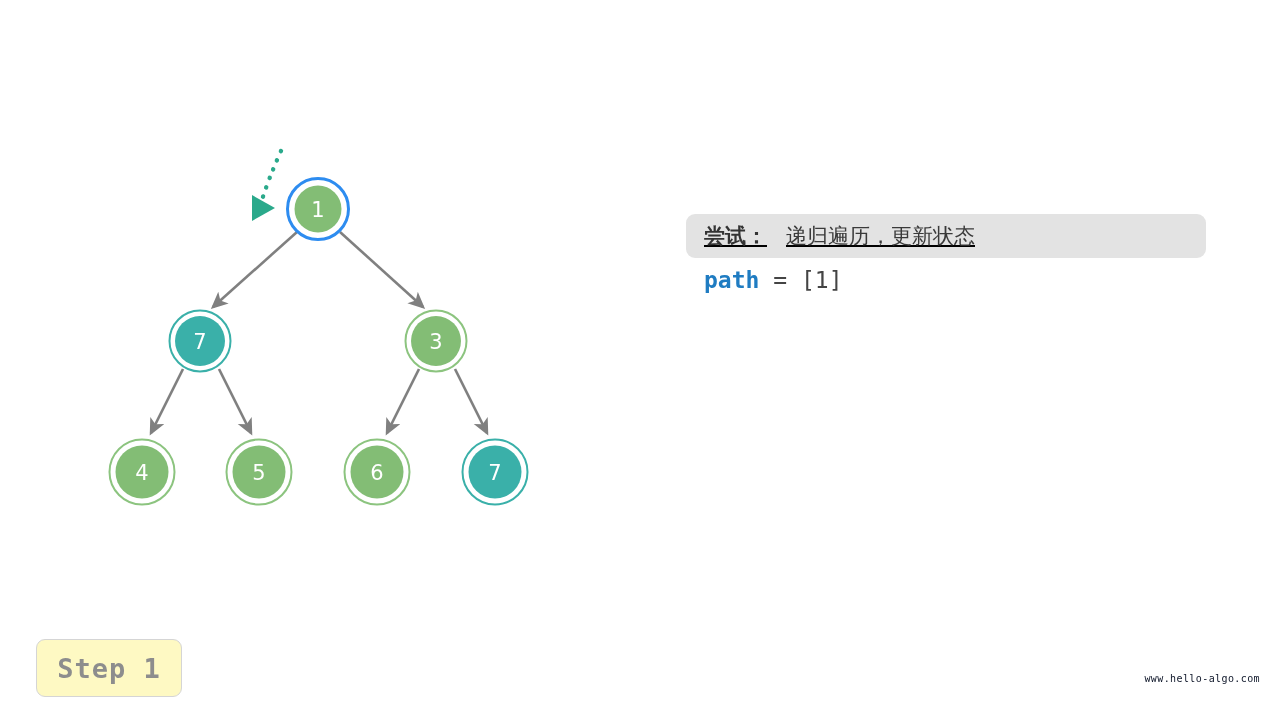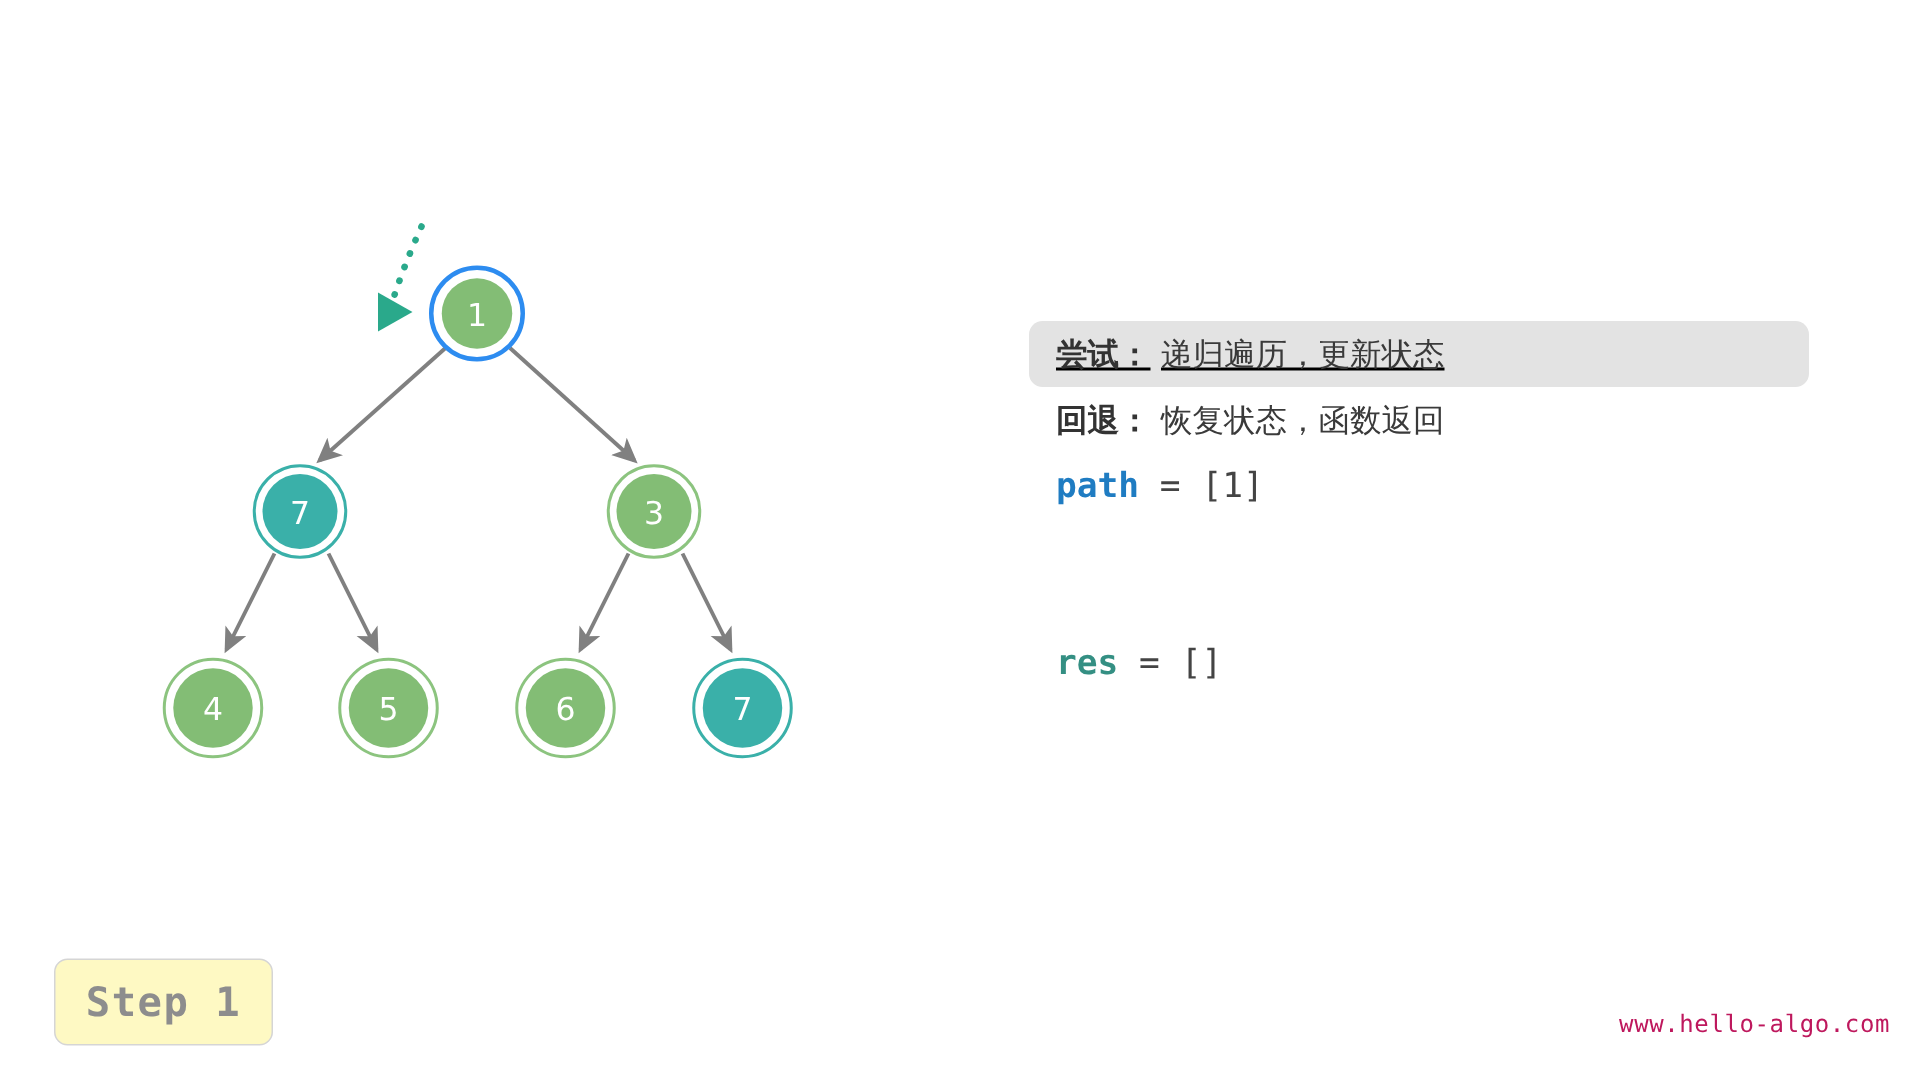--- a/index.html
+++ b/index.html
@@ -63,21 +63,21 @@
     font-family: "DejaVu Sans", "Liberation Sans", sans-serif;
     font-size: 21px;
     font-weight: bold;
     color: #333333;
     letter-spacing: 0px;
   }
   .cn-val {
     font-family: "DejaVu Sans", "Liberation Sans", sans-serif;
     font-size: 21px;
     color: #3a3a3a;
-    margin-left: 7px;
+    margin-left: 19px;
   }
 
   .code-row {
     height: 44px;
     display: flex;
     align-items: center;
     padding: 0 18px;
     box-sizing: border-box;
     font-family: "DejaVu Sans Mono", "Liberation Mono", monospace;
     font-size: 23px;
@@ -113,22 +113,22 @@
     color: #8d8d8d;
     letter-spacing: 1px;
   }
 
   
   #watermark {
     position: absolute;
     right: 20px;
     top: 673px;
     font-family: "DejaVu Sans Mono", "Liberation Mono", monospace;
-    font-size: 16px;
-    color: #be185d;
+    font-size: 10px;
+    color: #0f172a;
     letter-spacing: 0.4px;
     text-align: center;
   }
 </style>
 </head>
 <body>
 
 <div id="stage">
 
   <svg id="tree-svg" viewBox="0 0 640 720" xmlns="http://www.w3.org/2000/svg">
@@ -196,36 +196,28 @@
     </g>
   </svg>
 
   <div id="info-panel">
 
     <div class="info-row highlight">
       <span class="cn-key">尝试：</span>
       <span class="cn-val">递归遍历，更新状态</span>
     </div>
 
-    <div class="info-row">
-      <span class="cn-key">回退：</span>
-      <span class="cn-val">恢复状态，函数返回</span>
-    </div>
 
     <div class="code-row">
       <span class="code-var var-path">path</span>
       <span class="code-rest"> = [1]</span>
     </div>
 
     <div class="spacer-row"></div>
 
-    <div class="code-row">
-      <span class="code-var var-res">res</span>
-      <span class="code-rest"> = []</span>
-    </div>
 
   </div>
 
   <div id="step-badge">Step 1</div>
 
   <div id="watermark">www.hello-algo.com</div>
 
 </div>
 
 </body></html>

